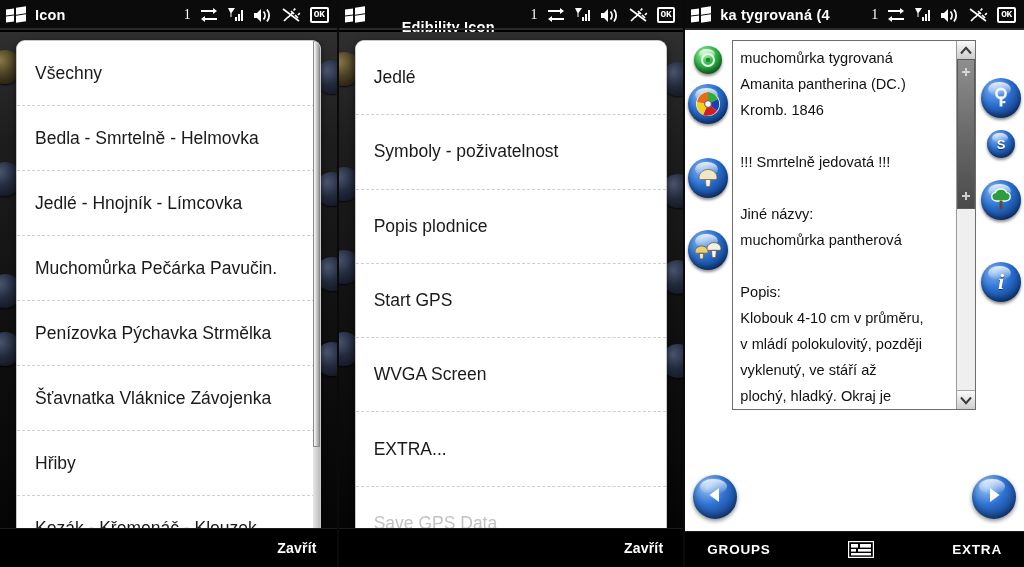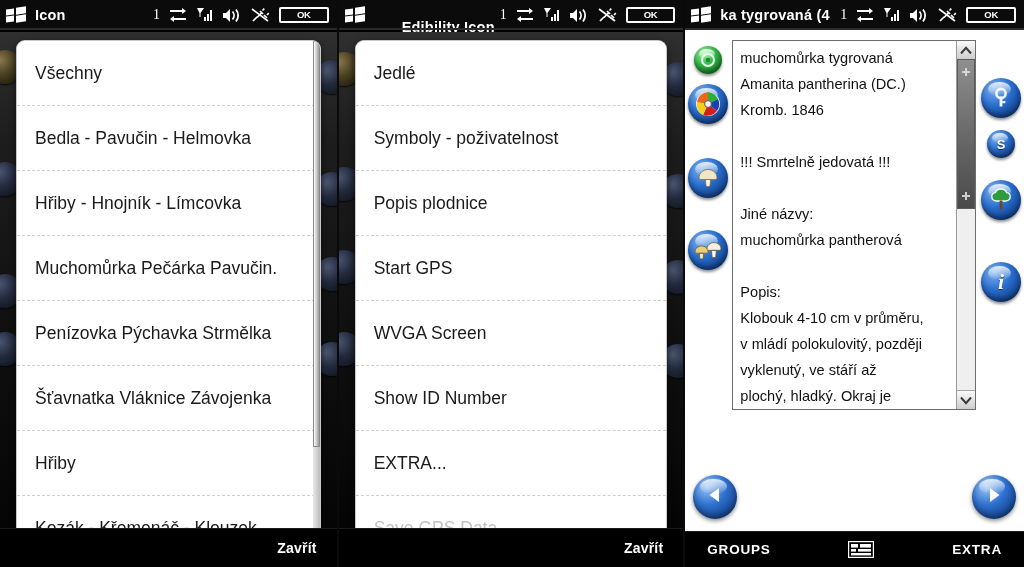--- a/index.html
+++ b/index.html
@@ -22,21 +22,21 @@
   .winflag i:nth-child(2){left:10px;top:0px;width:10px;height:7px;transform:skewY(-8deg);}
   .winflag i:nth-child(3){left:0;top:9px;width:8px;height:6px;transform:skewY(-8deg);}
   .winflag i:nth-child(4){left:10px;top:8px;width:10px;height:7px;transform:skewY(-8deg);}
   .tb-title{color:#fff;font-size:14.5px;font-weight:bold;white-space:nowrap;overflow:hidden;
             letter-spacing:.2px;}
   .tb-icons{margin-left:auto;display:flex;align-items:center;gap:9px;padding-right:2px;}
   .tb-num{color:#fff;font-size:14px;font-family:"Liberation Serif",serif;}
   .ic{display:block;position:relative;}
   .ic svg{display:block;}
   .okbtn{border:2px solid #fff;border-radius:2px;color:#fff;font-size:9.5px;font-weight:bold;
-         line-height:10px;padding:1px 16px;letter-spacing:-.3px;font-family:Liberation Sans, sans-serif;}
+         line-height:10px;padding:1px 2px;letter-spacing:-.3px;font-family:Liberation Mono, monospace;}
 
   
   .menu-bg{position:absolute;left:0;right:0;top:32px;bottom:38px;
            background:linear-gradient(180deg,#2f2f2f 0%,#1d1d1d 22%,#101010 60%,#050505 100%);}
   .behind-icons{position:absolute;left:0;right:0;top:32px;bottom:38px;}
   .bic{position:absolute;width:34px;height:34px;border-radius:50%;
        background:radial-gradient(circle at 34% 30%,#4a5570 0%,#222a3c 45%,#0b0e16 100%);
        box-shadow:0 1px 2px rgba(0,0,0,.8);}
   .bic.warm{background:radial-gradient(circle at 34% 30%,#8a7a4c 0%,#4a3f22 45%,#15110a 100%);}
 
@@ -172,22 +172,22 @@
       <div class="bic" style="left:-12px;top:242px;"></div>
       <div class="bic" style="left:-12px;top:300px;"></div>
       <div class="bic" style="right:-12px;top:28px;"></div>
       <div class="bic" style="right:-12px;top:140px;"></div>
       <div class="bic" style="right:-12px;top:225px;"></div>
       <div class="bic" style="right:-12px;top:310px;"></div>
     </div>
 
     <div class="card">
       <div class="mitem">Všechny</div>
-      <div class="mitem">Bedla - Pavučin - Helmovka</div>
-      <div class="mitem">Hřiby - Hnojník - Límcovka</div>
+      <div class="mitem">Bedla - Smrtelně - Helmovka</div>
+      <div class="mitem">Jedlé - Hnojník - Límcovka</div>
       <div class="mitem">Muchomůrka Pečárka Pavučin.</div>
       <div class="mitem">Penízovka Pýchavka Strmělka</div>
       <div class="mitem">Šťavnatka Vláknice Závojenka</div>
       <div class="mitem">Hřiby</div>
       <div class="mitem last">Kozák - Křemenáč - Klouzek</div>
       <div class="cardscroll">
         <div class="thumb"></div>
       </div>
     </div>
 
@@ -258,21 +258,20 @@
       <div class="bic" style="right:-12px;top:228px;"></div>
       <div class="bic" style="right:-12px;top:312px;"></div>
     </div>
 
     <div class="card">
       <div class="mitem">Jedlé</div>
       <div class="mitem">Symboly - poživatelnost</div>
       <div class="mitem">Popis plodnice</div>
       <div class="mitem">Start GPS</div>
       <div class="mitem">WVGA Screen</div>
-      <div class="mitem">Show ID Number</div>
       <div class="mitem">EXTRA...</div>
       <div class="mitem disabled last">Save GPS Data</div>
     </div>
 
     <div class="softbar">
       <span class="skleft"></span>
       <span class="sk">Zavřít</span>
     </div>
   </div>
 

